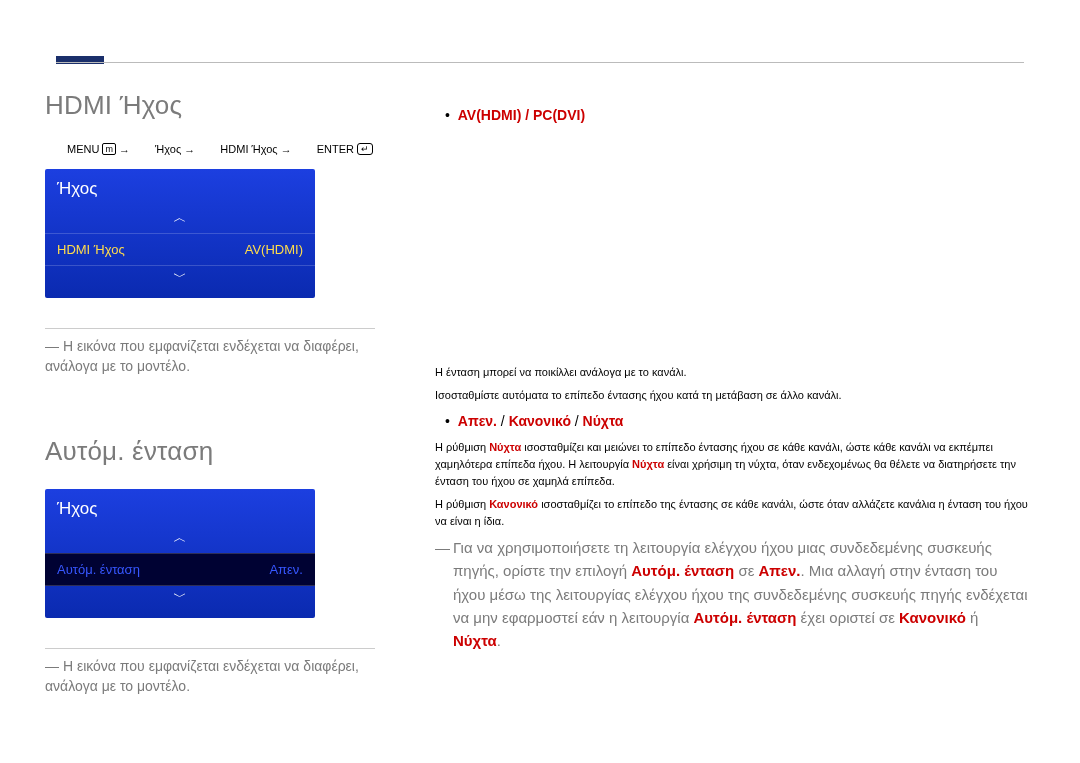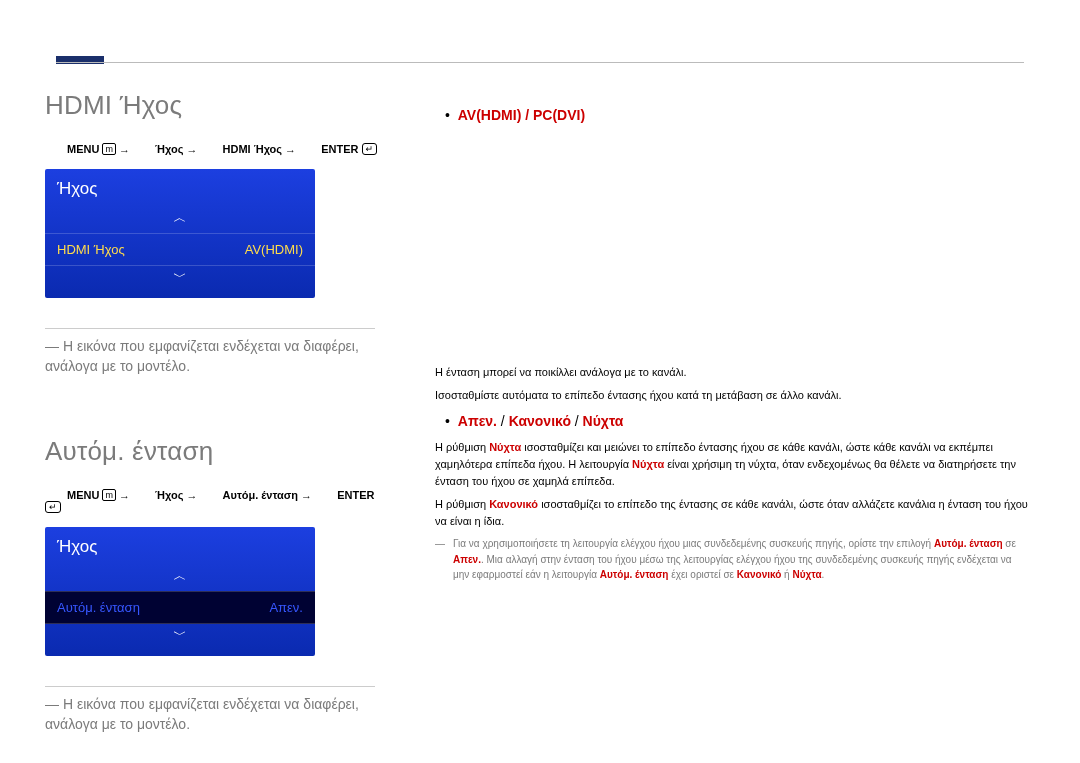--- a/index.html
+++ b/index.html
@@ -45,21 +45,21 @@
     color: #7b7b7b;
     font-weight: 300;
     font-size: 26px;
     margin-bottom: 22px;
     letter-spacing: 0.2px;
   }
   .breadcrumb {
     font-size: 11px;
     margin-bottom: 14px;
   }
-  .breadcrumb b { font-weight: bold; padding-left: 22px; }
+  .breadcrumb b { font-weight: normal; padding-left: 22px; }
   .icon {
     display: inline-block;
     border: 1px solid #000;
     border-radius: 2px;
     font-size: 9px;
     line-height: 10px;
     padding: 0 2px;
     vertical-align: 1px;
   }
   .icon-enter {
@@ -133,21 +133,21 @@
   .right-col ul li::before {
     content: "• ";
     margin-left: 10px;
     margin-right: 4px;
   }
   .right-col ul li {
     font-size: 14px;
     line-height: 1.6;
   }
   .note {
-    font-size: 10px;
+    font-size: 15px;
     color: #7b7b7b;
     line-height: 1.55;
     padding-left: 18px;
     position: relative;
     margin-top: 6px;
   }
   .note::before {
     content: "―";
     position: absolute;
     left: 0;
@@ -187,28 +187,20 @@
       </div>
       <div class="menu-arrows chev">﹀</div>
       <div class="menu-bottom-pad"></div>
     </div>
 
     <hr class="hr">
     <div class="footnote dash">Η εικόνα που εμφανίζεται ενδέχεται να διαφέρει, ανάλογα με το μοντέλο.</div>
 
     <div class="section2">
       <h1>Αυτόμ. ένταση</h1>
-      <div class="breadcrumb">
-        <b>MENU</b>
-        <span class="icon">m</span>
-        → <b>Ήχος</b>
-        → <b>Αυτόμ. ένταση</b>
-        → <b>ENTER</b>
-        <span class="icon-enter">↵</span>
-      </div>
 
       <div class="menu-box">
         <div class="menu-title">Ήχος</div>
         <div class="menu-arrows chev">︿</div>
         <div class="menu-row blue highlight">
           <span class="lbl">Αυτόμ. ένταση</span>
           <span class="val">Απεν.</span>
         </div>
         <div class="menu-arrows chev">﹀</div>
         <div class="menu-bottom-pad"></div>

